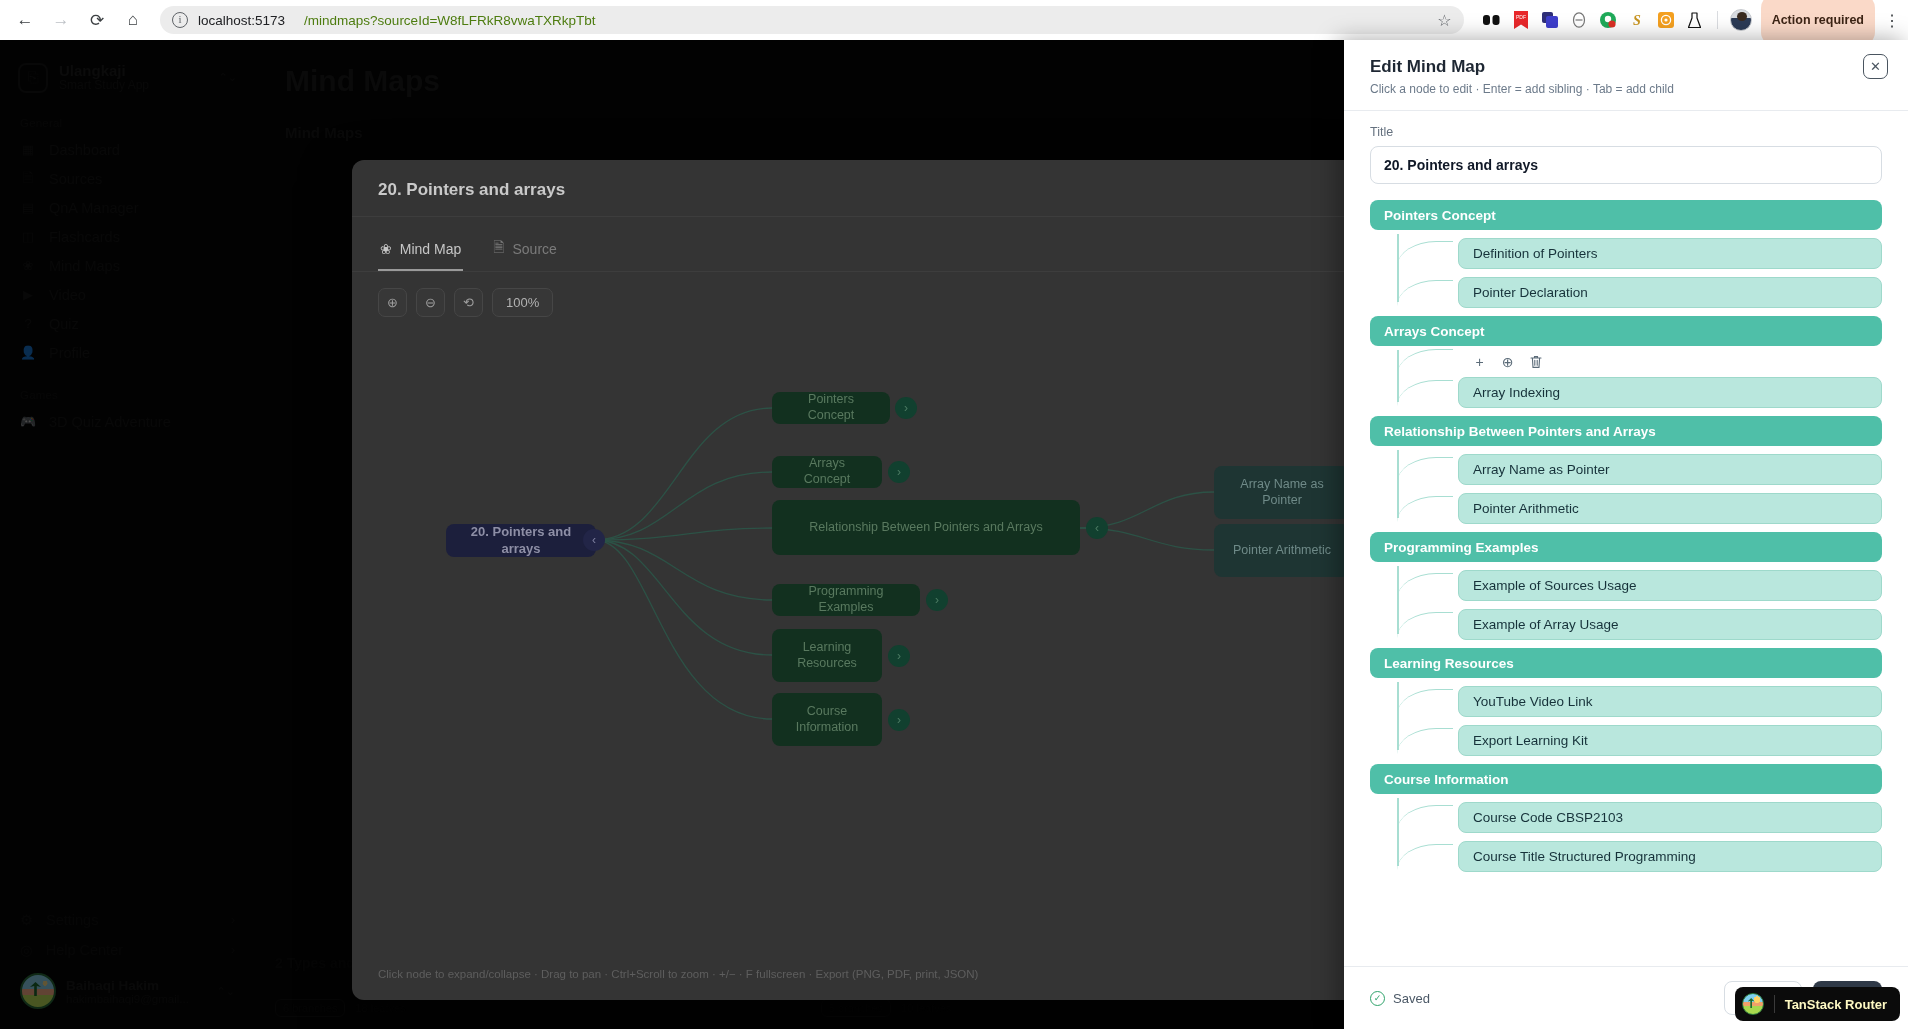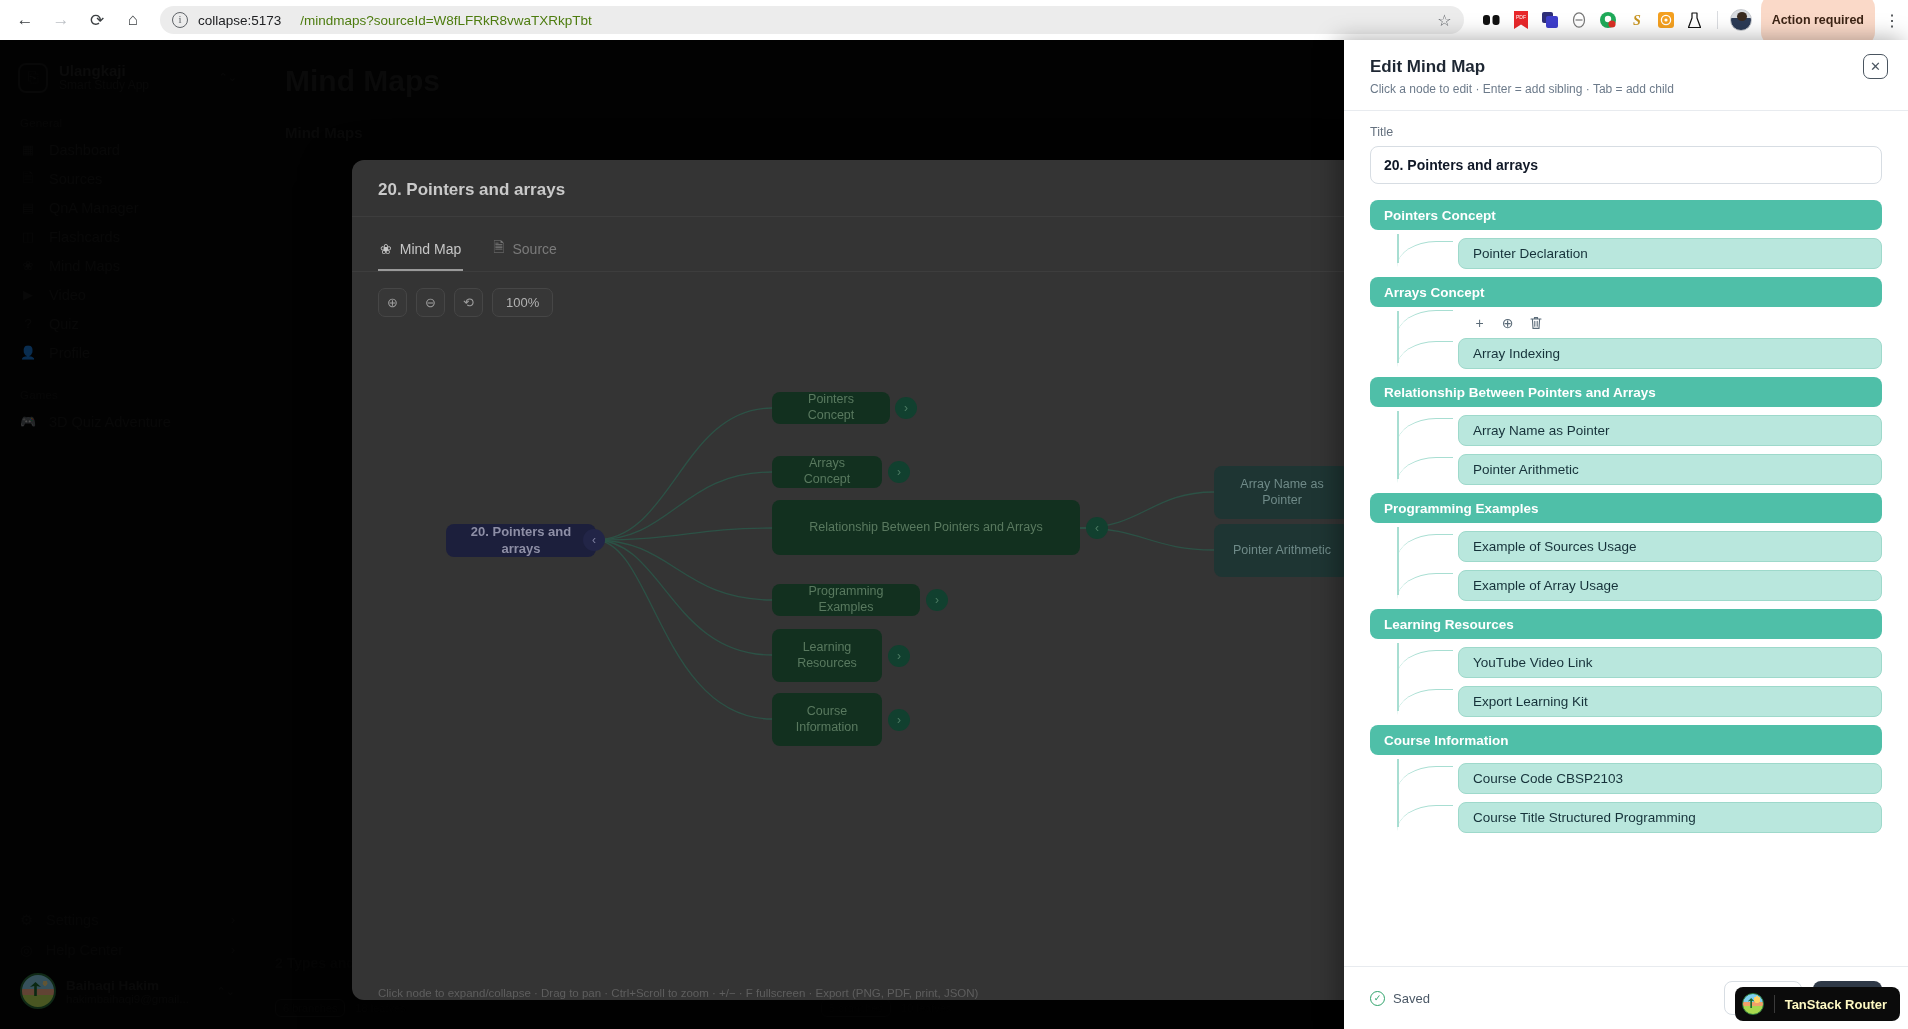--- a/index.html
+++ b/index.html
@@ -148,21 +148,21 @@
   .mnode.branch { background: #12301f; color: #59795f; }
   .mnode.leaf { background: #1e3533; color: #6f8a88; }
   .toggle {
     position: absolute; width: 22px; height: 22px; border-radius: 50%;
     display: flex; align-items: center; justify-content: center;
     font-size: 12px; line-height: 1;
   }
   .toggle.root-t { background: #222547; color: #7e80a0; }
   .toggle.branch-t { background: #11402f; color: #4b7a63; }
   .canvas-hint {
-    position: absolute; left: 26px; bottom: 1px; font-size: 11.5px; color: #5e5e5e;
+    position: absolute; left: 26px; bottom: 20px; font-size: 11.5px; color: #5e5e5e;
   }
 
   
   .panel {
     position: absolute; top: 40px; right: 0; width: 564px; height: 989px;
     background: #ffffff; display: flex; flex-direction: column;
     box-shadow: -6px 0 22px rgba(0,0,0,.35);
   }
   .p-head { padding: 17px 26px 14px; position: relative; }
   .p-title { font-size: 17px; font-weight: 700; color: #1e2733; }
@@ -244,21 +244,21 @@
 
 <div id="root">
 
   <div class="browser-bar">
     <div class="nav-btn">←</div>
     <div class="nav-btn disabled">→</div>
     <div class="nav-btn">⟳</div>
     <div class="nav-btn">⌂</div>
     <div class="omnibox">
       <div class="info-ico">i</div>
-      <div class="url"><span>collapse:5173</span><span class="dim">/mindmaps?sourceId=W8fLFRkR8vwaTXRkpTbt</span></div>
+      <div class="url"><span>localhost:5173</span><span class="dim">/mindmaps?sourceId=W8fLFRkR8vwaTXRkpTbt</span></div>
       <div class="star">☆</div>
     </div>
     <div class="ext-tray">
       <div class="ext">
           <svg width="18" height="14" viewBox="0 0 18 14">
             <rect x="0" y="2" width="7" height="10" rx="3" fill="#111"></rect>
             <rect x="9.5" y="2" width="7" height="10" rx="3" fill="#111"></rect>
           </svg>
         </div>
       <div class="ext">
@@ -510,20 +510,24 @@
       <input class="p-input" value="20. Pointers and arrays" style="">
     </div>
 
     <div class="p-list">
 
       <div class="grp">
         <div class="grp-head">Pointers Concept</div>
         <div class="kid-wrap">
           <div class="kid-row">
               <span class="elbow"></span>
+              <div class="kid">Definition of Pointers</div>
+            </div>
+          <div class="kid-row">
+              <span class="elbow"></span>
               <div class="kid">Pointer Declaration</div>
             </div>
         </div>
       </div>
 
       <div class="grp">
         <div class="grp-head">Arrays Concept</div>
         <div class="kid-wrap">
           <div class="kid-row">
             <span class="elbow"></span>

